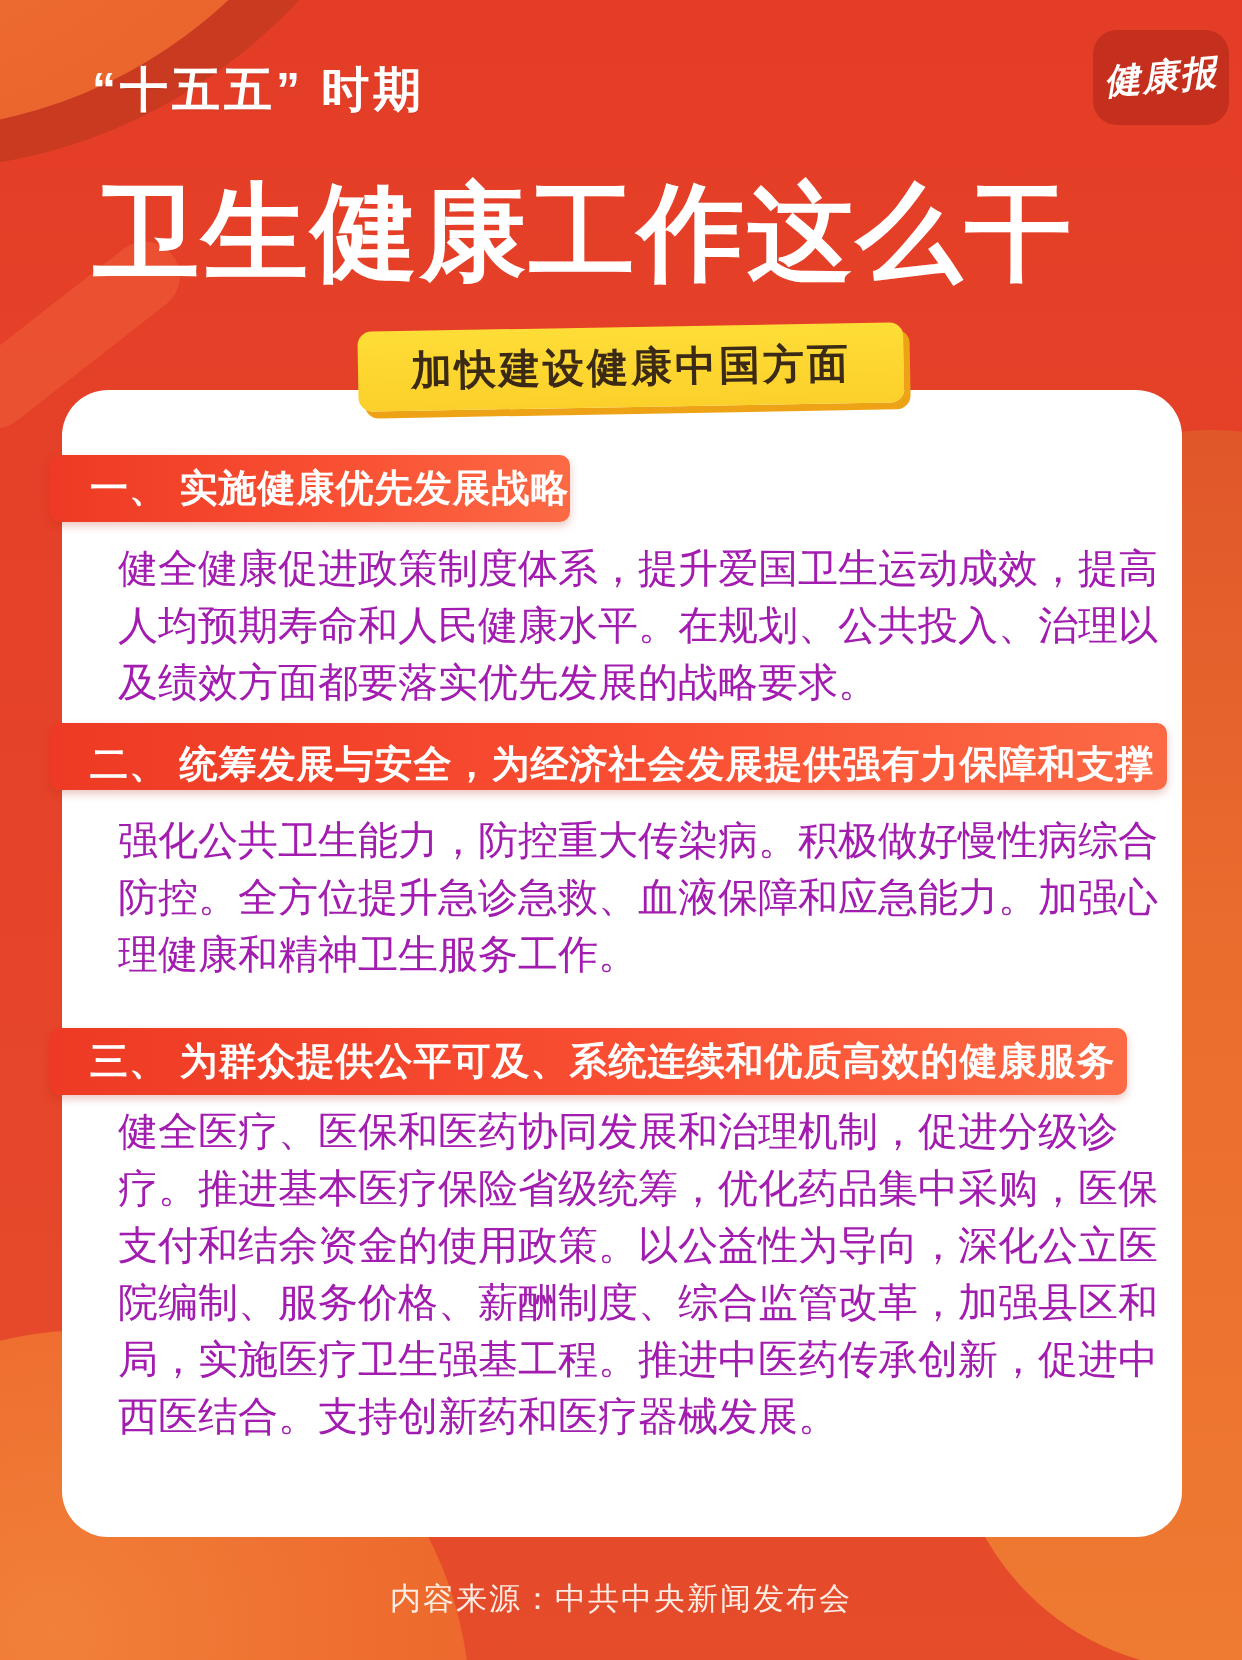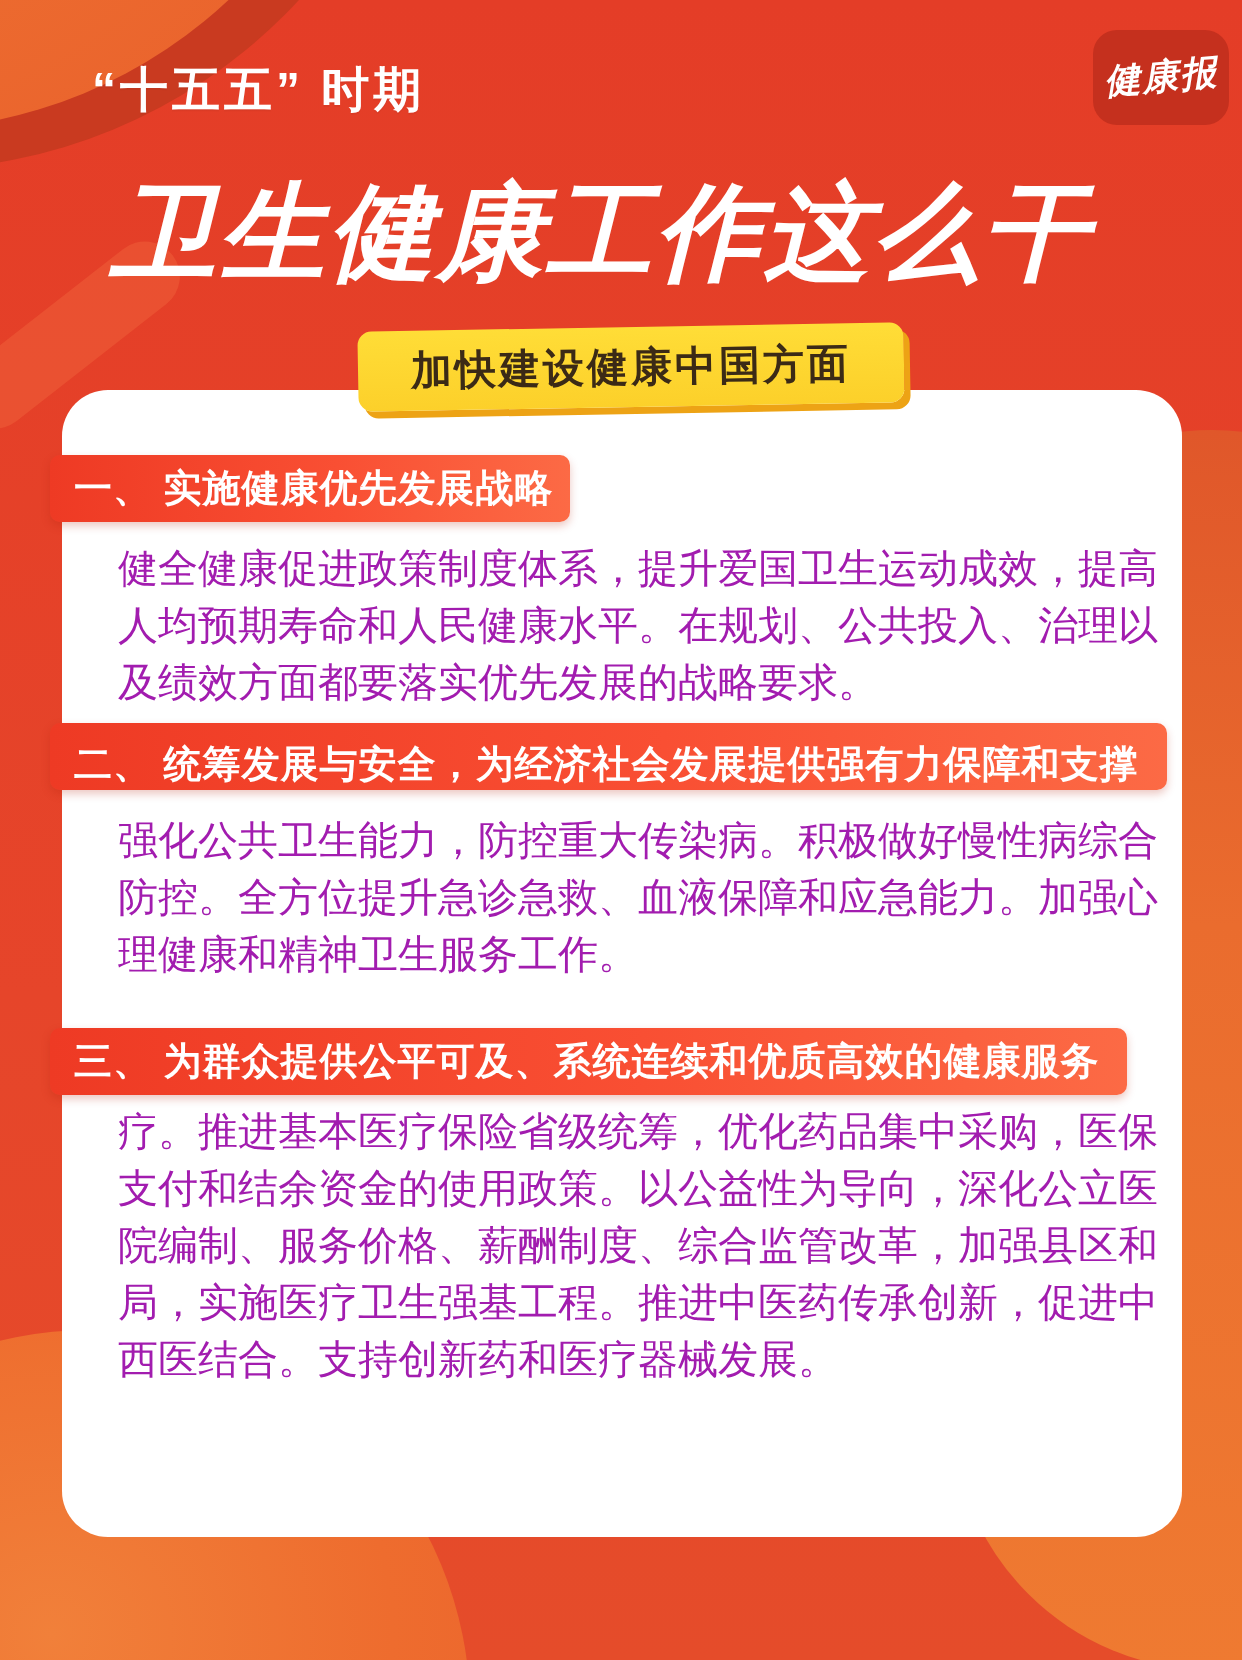--- a/index.html
+++ b/index.html
@@ -48,24 +48,23 @@
     font-family:"Liberation Serif",serif;
   }
   
   .title-line1{
     position:absolute;left:92px;top:58px;
     color:#ffffff;font-size:48px;font-weight:900;letter-spacing:4px;
     text-shadow:0 2px 0 rgba(0,0,0,0.04);
     white-space:nowrap;
   }
   .title-line2{
-    position:absolute;left:110px;top:162px;
+    position:absolute;left:93px;top:162px;
     color:#ffffff;font-size:106px;font-weight:900;letter-spacing:3px;
     white-space:nowrap;
-    font-style:italic;
   }
   
   .badge{
     position:absolute;left:358px;top:327px;width:546px;height:80px;
     background:linear-gradient(180deg,#ffdd37 0%,#fcd02a 100%);
     border-radius:14px;
     box-shadow:6px 7px 0 #eda315;
     transform:rotate(-1deg);
     display:flex;align-items:center;justify-content:center;
     z-index:4;
@@ -82,21 +81,21 @@
   
   .banner{
     position:absolute;left:-12px;height:67px;
     background:linear-gradient(90deg,#ee3a24 0%,#f94f33 55%,#fc6a45 100%);
     border-radius:10px;
     display:flex;align-items:center;
     box-shadow:0 4px 8px rgba(180,30,10,0.25);
   }
   .banner span{
     color:#ffffff;font-size:38px;font-weight:800;letter-spacing:1px;
-    padding-left:24px;white-space:nowrap;
+    padding-left:40px;white-space:nowrap;
   }
   .banner-1{top:65px;width:520px;}
   .banner-2{top:333px;width:1117px;align-items:flex-end;}
   .banner-3{top:638px;width:1077px;}
   
   .para{
     position:absolute;left:56px;width:1015px;
     color:#a21caf;font-size:40px;font-weight:500;
   }
   .para div{height:57px;line-height:57px;white-space:nowrap;}
@@ -149,23 +148,25 @@
     <div class="para para-2">
       <div>强化公共卫生能力，防控重大传染病。积极做好慢性病综合</div>
       <div>防控。全方位提升急诊急救、血液保障和应急能力。加强心</div>
       <div>理健康和精神卫生服务工作。</div>
     </div>
 
     <div class="banner banner-3">
       <span>三、 为群众提供公平可及、系统连续和优质高效的健康服务</span>
     </div>
     <div class="para para-3">
+      <div>健全医疗、医保和医药协同发展和治理机制，促进分级诊</div>
       <div>疗。推进基本医疗保险省级统筹，优化药品集中采购，医保</div>
       <div>支付和结余资金的使用政策。以公益性为导向，深化公立医</div>
       <div>院编制、服务价格、薪酬制度、综合监管改革，加强县区和</div>
       <div>局，实施医疗卫生强基工程。推进中医药传承创新，促进中</div>
       <div>西医结合。支持创新药和医疗器械发展。</div>
     </div>
 
   </div>
 
+  <div class="footer">内容来源：中共中央新闻发布会</div>
 
 </div>
 
 </body></html>

